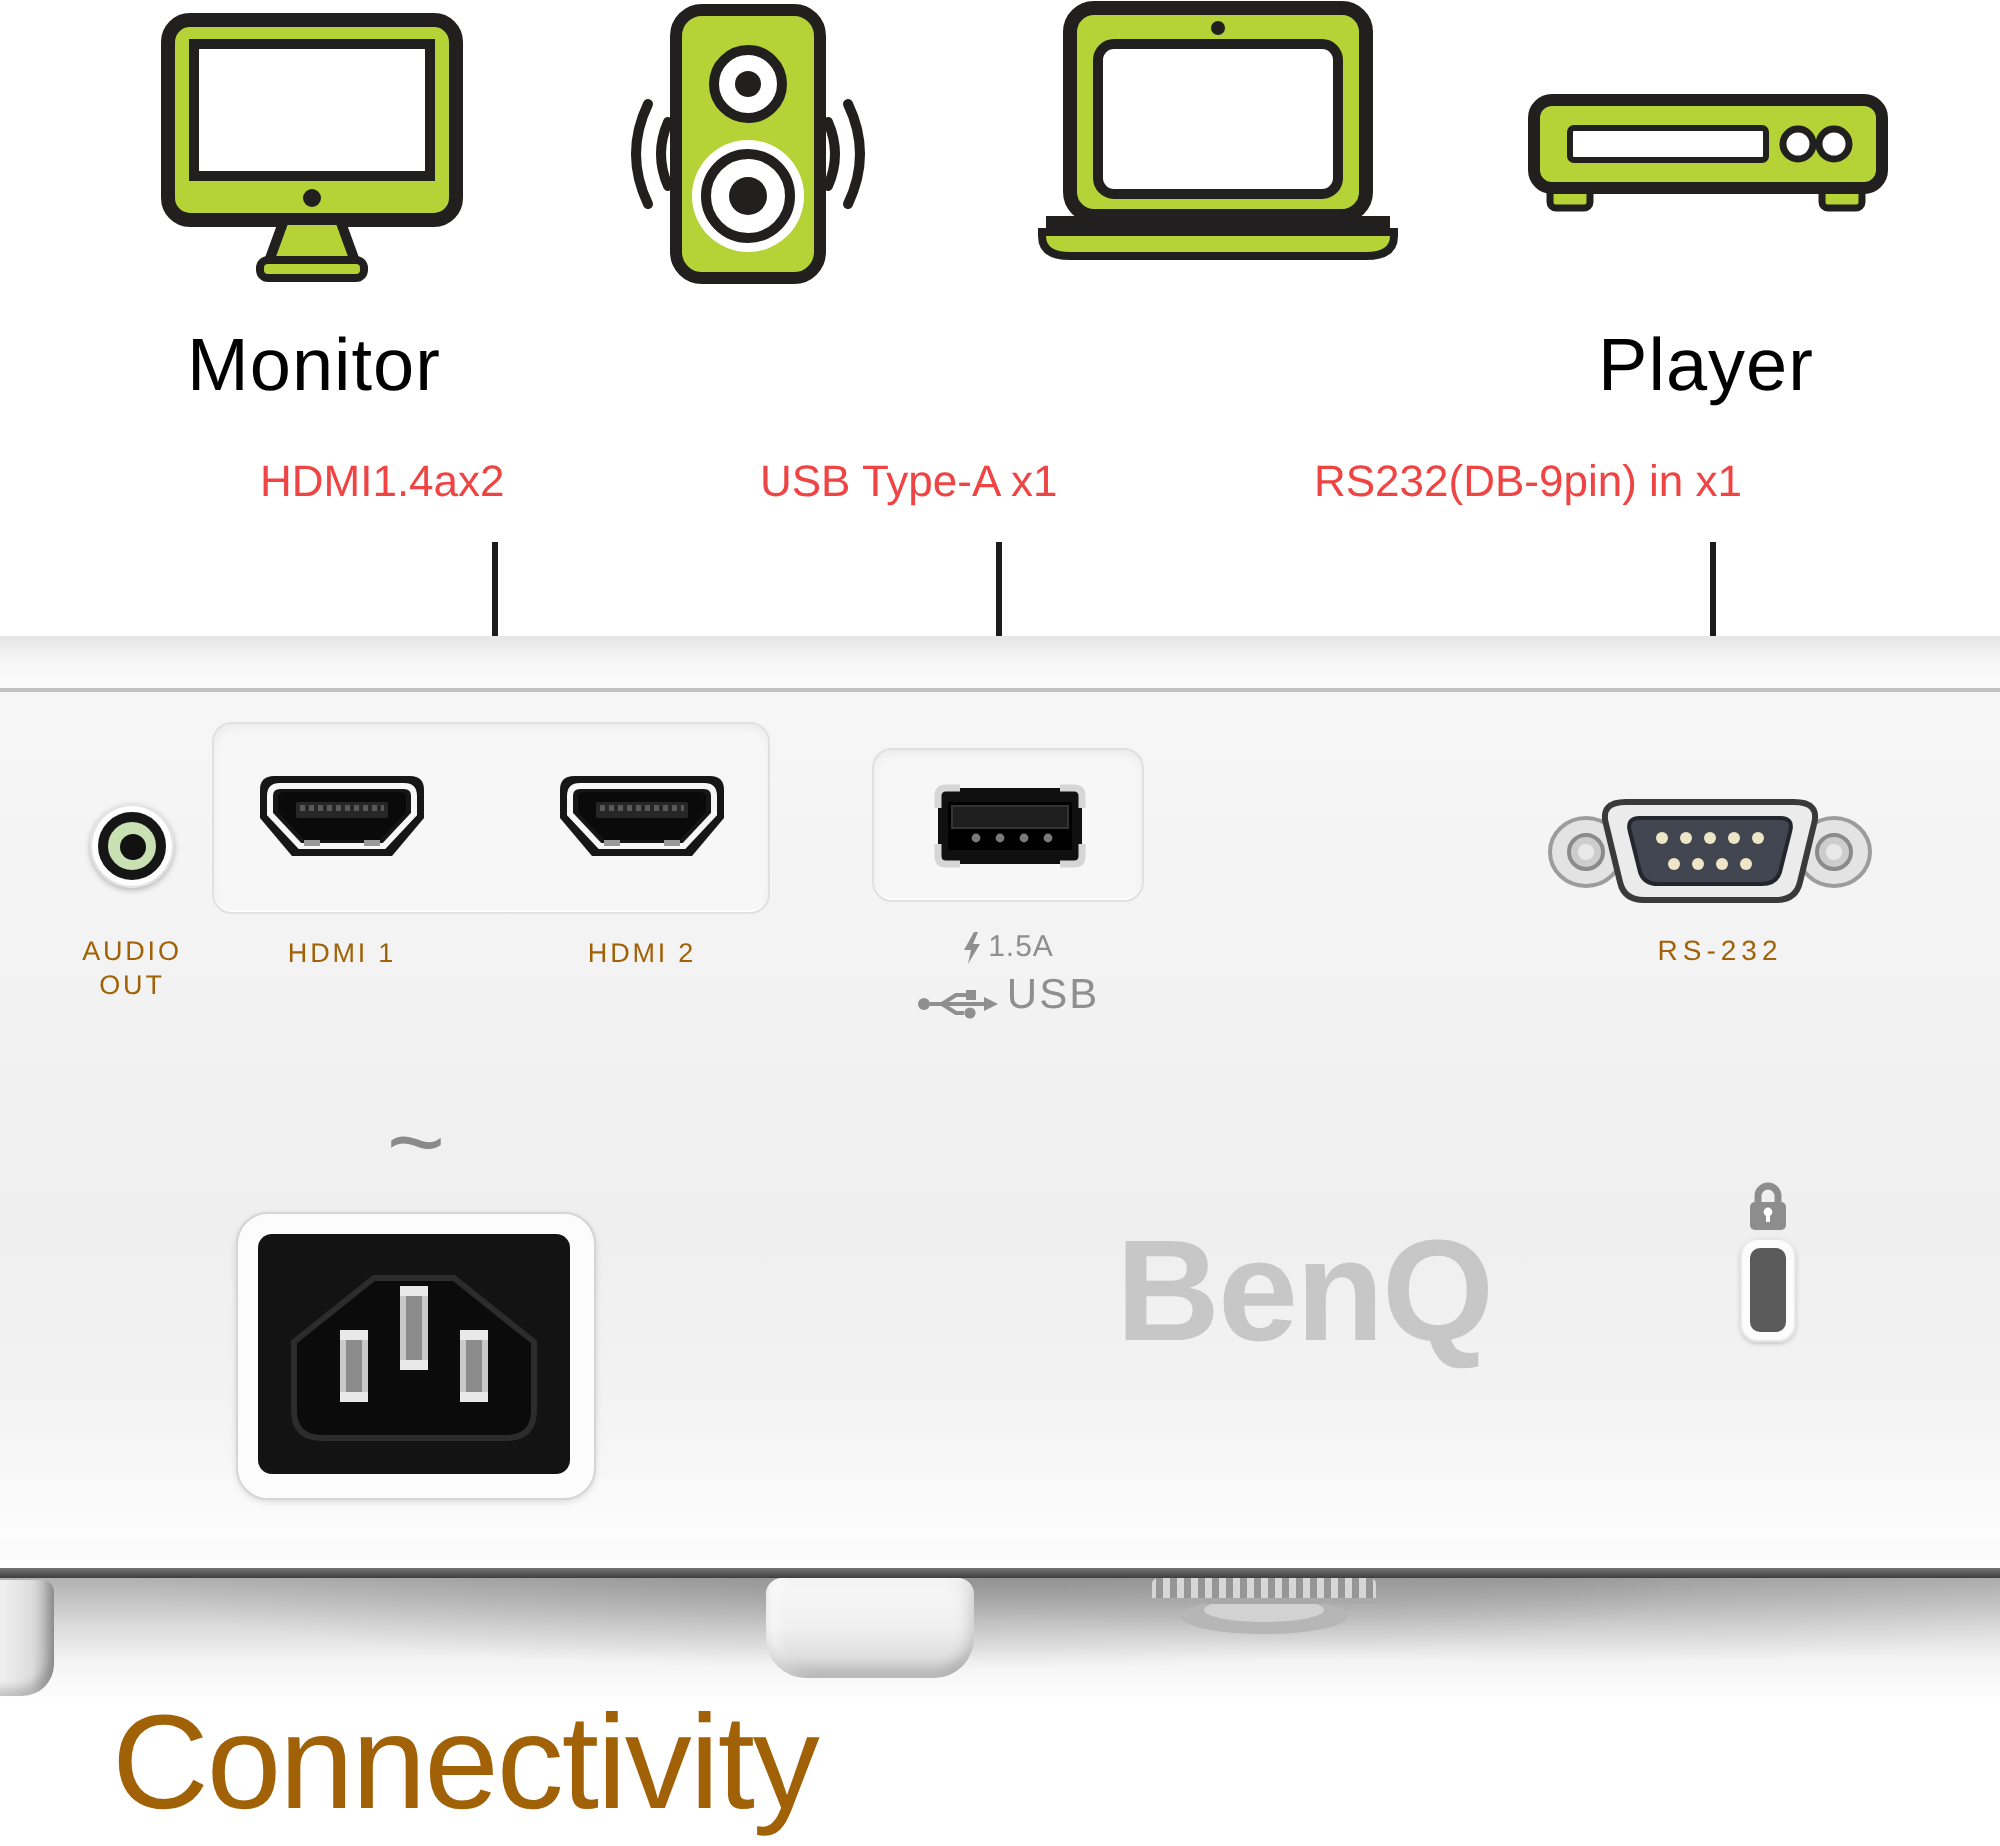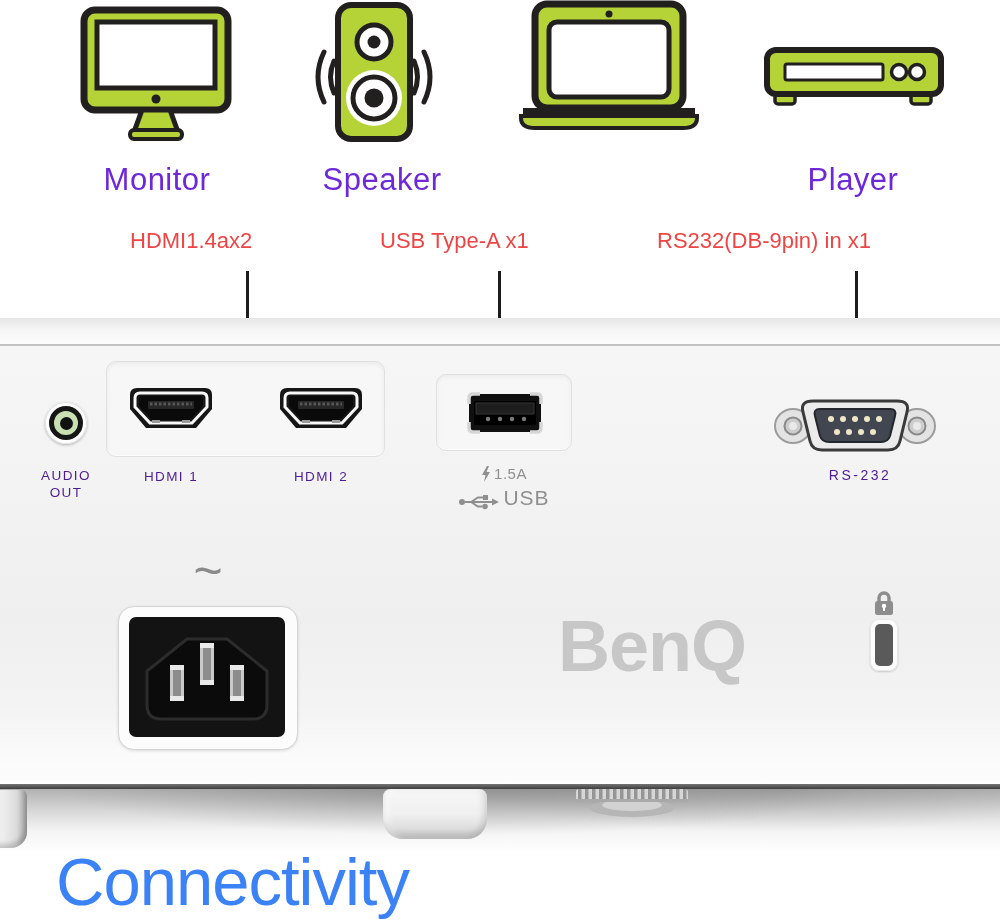--- a/index.html
+++ b/index.html
@@ -1,37 +1,37 @@
 <!DOCTYPE html>
 <html><head>
 <meta charset="utf-8">
 <style>
   html,body{margin:0;padding:0;background:#fff;}
   .canvas{position:relative;width:1000px;height:923px;background:#ffffff;overflow:hidden;
           font-family:"Liberation Sans", sans-serif;}
   .abs{position:absolute;}
-  .devlabel{font-size:31px;color:#6d28d9;text-align:center;letter-spacing:0.5px;}
+  .devlabel{font-size:37px;color:#000000;text-align:center;letter-spacing:0.5px;}
   .callout{font-size:22px;color:#ef4444;text-align:left;white-space:nowrap;letter-spacing:0px;}
   .leader{width:3px;background:#1c1c1c;}
-  .portlabel{color:#4c1d95;text-align:center;letter-spacing:1.4px;font-size:13.5px;line-height:1.25;}
+  .portlabel{color:#a16207;text-align:center;letter-spacing:1.4px;font-size:13.5px;line-height:1.25;}
   .bevel{left:0;top:318px;width:1000px;height:26px;
          background:linear-gradient(180deg,#e6e6e6 0%,#f5f5f5 45%,#fdfdfd 100%);
          border-bottom:2px solid #c2c2c2;}
   .face{left:0;top:346px;width:1000px;height:438px;
         background:linear-gradient(180deg,#f6f6f6 0%,#f3f3f3 30%,#efefef 62%,#f3f3f3 82%,#fcfcfc 96%,#f2f2f2 100%);}
   .edge-hl{left:0;top:766px;width:1000px;height:18px;background:linear-gradient(180deg,rgba(255,255,255,0),#ffffff);}
   .bottomline{left:0;top:784px;width:1000px;height:5px;background:linear-gradient(180deg,#757575,#3e3e3e);}
   .shadow{left:0;top:789px;width:1000px;height:72px;
      background:
        radial-gradient(55% 90% at 46% 0%, rgba(70,70,70,.30), rgba(0,0,0,0) 72%),
        radial-gradient(40% 80% at 78% 0%, rgba(90,90,90,.22), rgba(0,0,0,0) 75%),
        linear-gradient(180deg, rgba(85,85,85,.46) 0%, rgba(120,120,120,.28) 32%, rgba(170,170,170,.13) 58%, rgba(255,255,255,0) 88%);}
   .panel{background:#f7f7f7;border:1px solid #e0e0e0;border-radius:10px;
          box-shadow:inset 0 2px 5px rgba(0,0,0,.05), inset 0 -1px 0 rgba(255,255,255,.9);}
-  .title{font-size:67px;color:#3b82f6;letter-spacing:-1px;line-height:1;font-weight:400;}
+  .title{font-size:67px;color:#a16207;letter-spacing:-1px;line-height:1;font-weight:400;}
   .logo{font-size:72px;font-weight:700;color:#c7c7c7;letter-spacing:-1px;line-height:1;}
   .tilde{font-size:50px;color:#8a8a8a;line-height:30px;}
   .footmid{left:383px;top:789px;width:104px;height:50px;border-radius:8px 8px 20px 20px;
      background:linear-gradient(180deg,#f7f7f7 0%,#f0f0f0 50%,#dedede 78%,#c3c3c3 100%);
      box-shadow:inset 0 -4px 6px rgba(0,0,0,.12), inset 5px 0 7px rgba(255,255,255,.65), inset -5px 0 7px rgba(0,0,0,.07);}
   .footleft{left:0;top:790px;width:27px;height:58px;border-radius:0 6px 16px 0;
      background:linear-gradient(90deg,#f1f1f1 0%,#dcdcdc 60%,#a8a8a8 100%);
      box-shadow:inset -3px -4px 5px rgba(0,0,0,.18);}
   .kslot-frame{left:870px;top:619px;width:28px;height:52px;background:#fcfcfc;border-radius:9px;
      box-shadow:0 1px 2px rgba(0,0,0,.18), inset 0 0 0 1px #e8e8e8;}
@@ -80,21 +80,20 @@
   <svg class="abs" style="left:763px;top:46px" width="182" height="62" viewBox="0 0 182 62">
     <rect x="12" y="46" width="20" height="12" rx="3" fill="#b5d336" stroke="#221f1f" stroke-width="3.5"></rect>
     <rect x="148" y="46" width="20" height="12" rx="3" fill="#b5d336" stroke="#221f1f" stroke-width="3.5"></rect>
     <rect x="4" y="4" width="174" height="44" rx="9" fill="#b5d336" stroke="#221f1f" stroke-width="6"></rect>
     <rect x="22" y="18" width="98" height="16" rx="2" fill="#ffffff" stroke="#221f1f" stroke-width="3"></rect>
     <circle cx="136" cy="26" r="7.5" fill="#ffffff" stroke="#221f1f" stroke-width="3.5"></circle>
     <circle cx="154" cy="26" r="7.5" fill="#ffffff" stroke="#221f1f" stroke-width="3.5"></circle>
   </svg>
 
   <div class="abs devlabel" style="left:77px;top:162px;width:160px">Monitor</div>
-  <div class="abs devlabel" style="left:302px;top:162px;width:160px">Speaker</div>
   <div class="abs devlabel" style="left:773px;top:162px;width:160px">Player</div>
 
   <div class="abs callout" style="left:130px;top:228px;width:240px">HDMI1.4ax2</div>
   <div class="abs callout" style="left:380px;top:228px;width:240px">USB Type-A x1</div>
   <div class="abs callout" style="left:657px;top:228px;width:310px">RS232(DB-9pin) in x1</div>
 
   <div class="abs leader" style="left:246px;top:271px;height:126px"></div>
   <div class="abs leader" style="left:498px;top:271px;height:121px"></div>
   <div class="abs leader" style="left:855px;top:271px;height:127px"></div>
 

